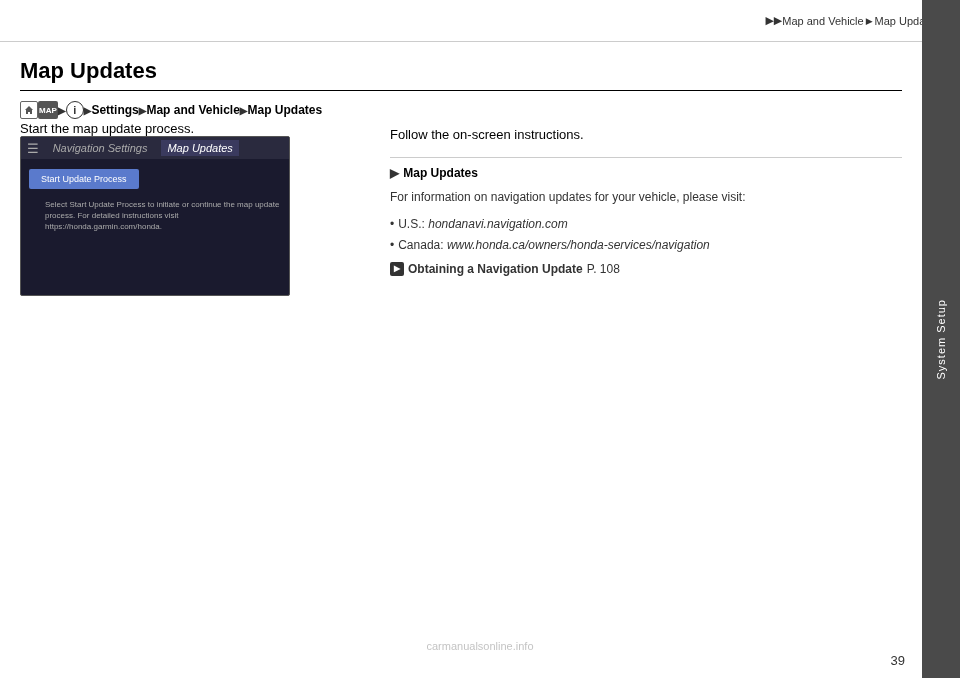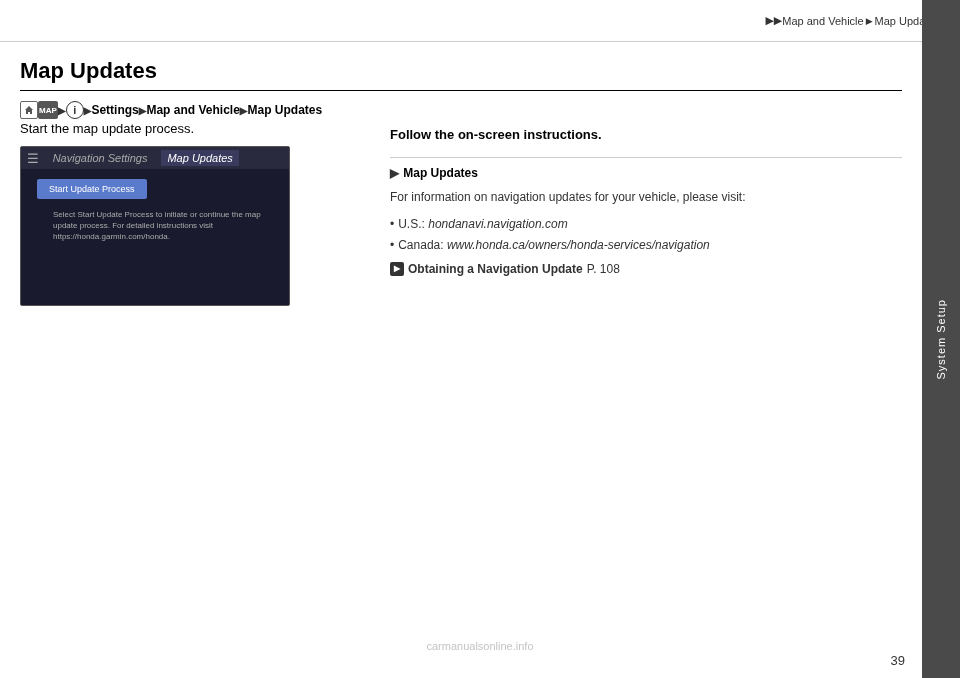--- a/index.html
+++ b/index.html
@@ -132,21 +132,20 @@
     .left-col {
       flex: 0 0 340px;
     }
     .right-col {
       flex: 1;
     }
 
     .step-text {
       font-size: 13px;
       color: #000;
-      margin-bottom: 10px;
     }
 
     
     .screen-mockup {
       width: 270px;
       height: 160px;
       background: #1a1a2e;
       border: 1px solid #555;
       border-radius: 2px;
       overflow: hidden;
@@ -168,21 +167,21 @@
       color: #aaa;
       font-size: 11px;
       padding: 2px 6px;
       font-style: italic;
     }
     .screen-tab.active {
       color: #fff;
       background: #3a3a5e;
     }
     .screen-body {
-      padding: 10px 16px;
+      padding: 10px 8px;
     }
     .screen-button {
       background: #5a7acc;
       color: #fff;
       font-size: 9px;
       padding: 5px 12px;
       border-radius: 2px;
       display: inline-block;
       margin-bottom: 10px;
     }
@@ -191,21 +190,20 @@
       font-size: 8px;
       line-height: 1.4;
       margin-left: 16px;
     }
 
     
     .follow-text {
       font-size: 13px;
       color: #000;
       margin-top: 6px;
-      font-weight: bold;
     }
 
     
     .info-box {
       border-top: 1px solid #ccc;
       padding-top: 8px;
     }
     .info-box-title {
       display: flex;
       align-items: center;

